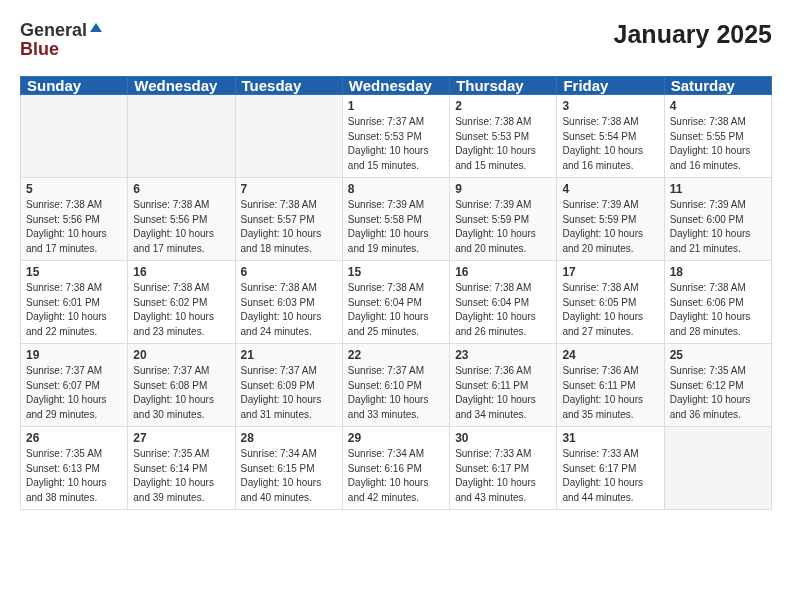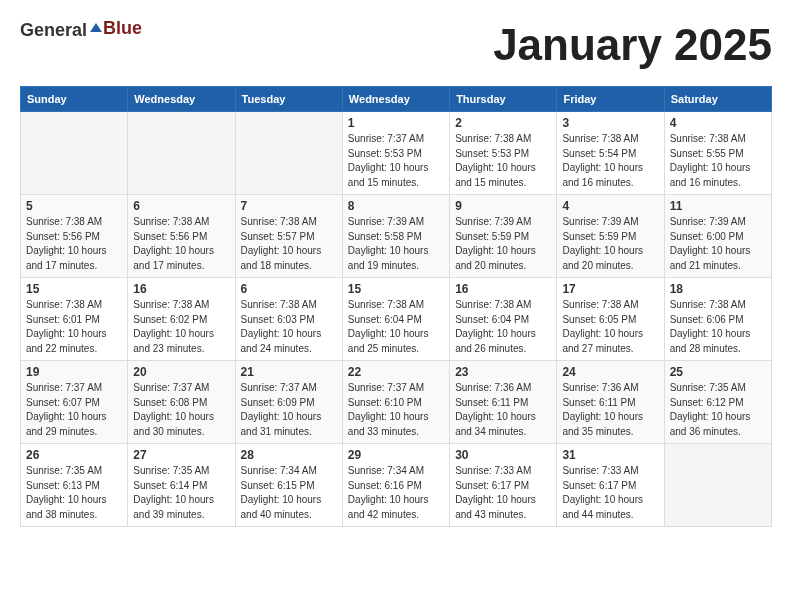--- a/index.html
+++ b/index.html
@@ -13,39 +13,39 @@
     .header {
       display: flex;
       justify-content: space-between;
       align-items: flex-start;
       margin-bottom: 16px;
     }
     .title-block {
       text-align: right;
     }
     .calendar-title {
-      font-size: 44px;
+      font-size: 25px;
       font-weight: bold;
       color: #222;
     }
     .calendar-subtitle {
       font-size: 16px;
       color: #555;
     }
     .calendar {
       width: 100%;
       border-collapse: collapse;
       border: 1px solid #ccc;
     }
     .calendar th {
       background-color: #2060a8;
       color: #fff;
       text-align: left;
-      padding: 6px 6px;
-      font-size: 11px;
+      padding: 0 6px;
+      font-size: 15px;
       font-weight: bold;
       border: 1px solid #3070b8;
     }
     .calendar td {
       width: 107px;
       vertical-align: top;
       padding: 4px 5px;
       border: 1px solid #ddd;
       font-size: 10.5px;
       color: #333;
@@ -68,21 +68,21 @@
     }
     .empty-cell {
       background: #f5f5f5 !important;
     }
     .logo-wrap {
       display: flex;
       align-items: center;
     }
     .logo-text-wrap {
       display: flex;
-      flex-direction: row;
+      flex-direction: column;
     }
   </style>
 </head>
 <body>
 
 <div class="header">
   <div class="logo-wrap">
     <div class="logo-text-wrap">
       <div style="display:flex;align-items:center;">
         <span style="font-size:18px;font-weight:bold;color:#333;">General</span>

